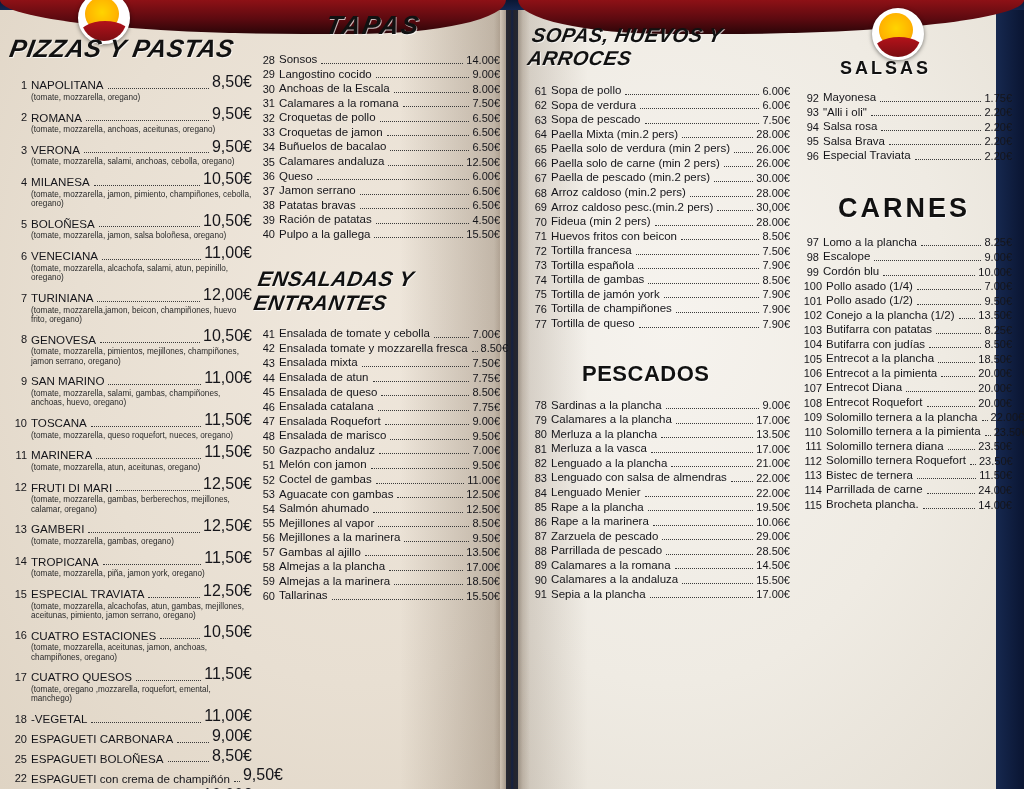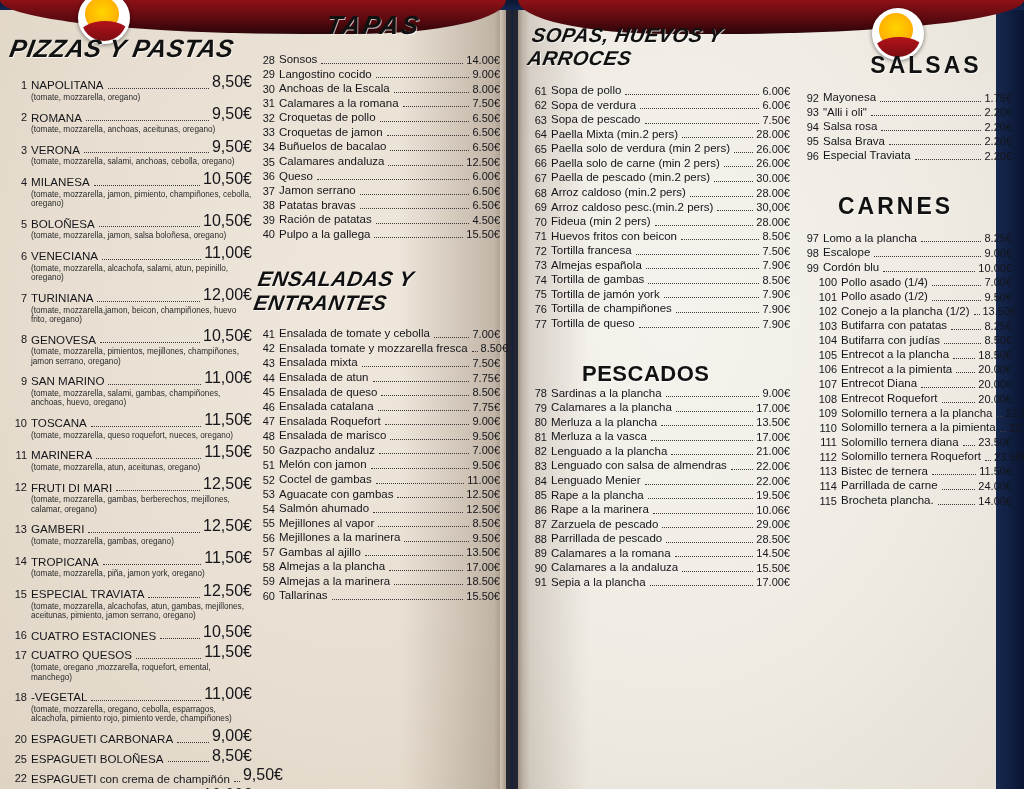--- a/index.html
+++ b/index.html
@@ -97,34 +97,34 @@
     font-weight:bold;font-style:italic;
     color:#111;letter-spacing:.5px;
     text-transform:uppercase;
     transform:skewX(-10deg);
     text-shadow:1px 1px 0 rgba(255,255,255,.7);
   }
   .t-pizzas{font-size:25px;margin:0 0 10px 2px;}
   .t-tapas{font-size:26px;margin:0 0 12px 70px;letter-spacing:2px;}
   .t-ensaladas{font-size:21px;margin:26px 0 12px 0;}
   .t-sopas{font-size:20px;margin:0 0 14px 2px;}
-  .t-pescados{font-size:22px;margin:30px 0 0 54px;transform:skewX(0deg);font-style:normal;}
-  .t-salsas{font-size:23px;margin:6px 0 12px 40px;transform:skewX(0deg);font-style:normal;letter-spacing:3px;text-align:center;}
-  .t-carnes{font-size:23px;margin:30px 0 12px 38px;transform:skewX(0deg);font-style:normal;letter-spacing:3px;}
+  .t-pescados{font-size:22px;margin:30px 0 12px 54px;transform:skewX(0deg);font-style:normal;}
+  .t-salsas{font-size:18px;margin:12px 0 12px 40px;transform:skewX(0deg);font-style:normal;letter-spacing:3px;}
+  .t-carnes{font-size:27px;margin:30px 0 12px 38px;transform:skewX(0deg);font-style:normal;letter-spacing:3px;}
 
   
   ul.items{list-style:none;margin:0;padding:0;}
   ul.items li{
     display:flex;align-items:flex-end;
     font-size:11.5px;color:#15151a;
     line-height:1.18;margin-bottom:1px;
     white-space:nowrap;
   }
   .num{width:19px;flex:none;text-align:right;padding-right:4px;font-size:11px;}
-  .num.w3{width:22px;margin-left:15px;}
+  .num.w3{width:22px;}
   .nm{flex:none;}
   .dots{
     flex:1;border-bottom:1.4px dotted #3a3a3a;
     margin:0 3px 3px 4px;min-width:6px;height:1px;
   }
   .pr{flex:none;font-size:11px;text-align:right;}
   .desc{
     font-size:8.2px;color:#2a2a2a;margin:0 0 3px 23px;
     line-height:1.15;white-space:normal;
   }
@@ -264,34 +264,34 @@
           <span class="dots"></span>
           <span class="pr">12,50€</span>
         </li>
         <div class="desc">(tomate, mozzarella, alcachofas, atun, gambas, mejillones, aceitunas, pimiento, jamon serrano, oregano)</div>
         <li>
           <span class="num">16</span>
           <span class="nm">CUATRO ESTACIONES</span>
           <span class="dots"></span>
           <span class="pr">10,50€</span>
         </li>
+        <div class="desc">(tomate, mozzarella, aceitunas, jamon, anchoas, champiñones, oregano)</div>
         <li>
           <span class="num">17</span>
           <span class="nm">CUATRO QUESOS</span>
           <span class="dots"></span>
           <span class="pr">11,50€</span>
         </li>
         <div class="desc">(tomate, oregano ,mozzarella, roquefort, emental, manchego)</div>
         <li>
           <span class="num">18</span>
           <span class="nm">-VEGETAL</span>
           <span class="dots"></span>
           <span class="pr">11,00€</span>
         </li>
-        <div class="desc">(tomate, mozzarella, oregano, cebolla, esparragos, alcachofa, pimiento rojo, pimiento verde, champiñones)</div>
         <li>
           <span class="num">20</span>
           <span class="nm">ESPAGUETI CARBONARA</span>
           <span class="dots"></span>
           <span class="pr">9,00€</span>
         </li>
         <li>
           <span class="num">25</span>
           <span class="nm">ESPAGUETI BOLOÑESA</span>
           <span class="dots"></span>
@@ -612,21 +612,21 @@
             <span class="pr">8.50€</span>
           </li>
           <li>
             <span class="num">72</span>
             <span class="nm">Tortilla francesa</span>
             <span class="dots"></span>
             <span class="pr">7.50€</span>
           </li>
           <li>
             <span class="num">73</span>
-            <span class="nm">Almejas española</span>
+            <span class="nm">Tortilla española</span>
             <span class="dots"></span>
             <span class="pr">7.90€</span>
           </li>
           <li>
             <span class="num">74</span>
             <span class="nm">Tortilla de gambas</span>
             <span class="dots"></span>
             <span class="pr">8.50€</span>
           </li>
           <li>

